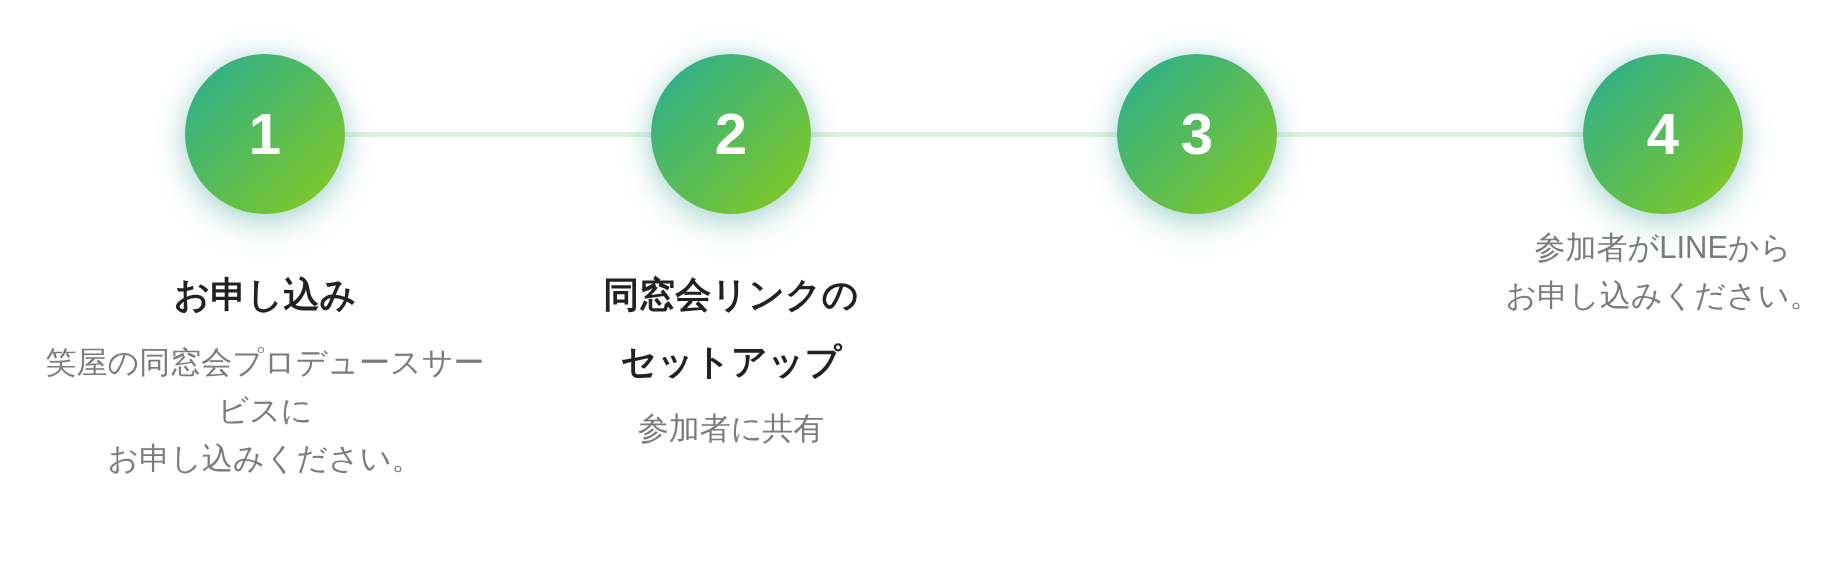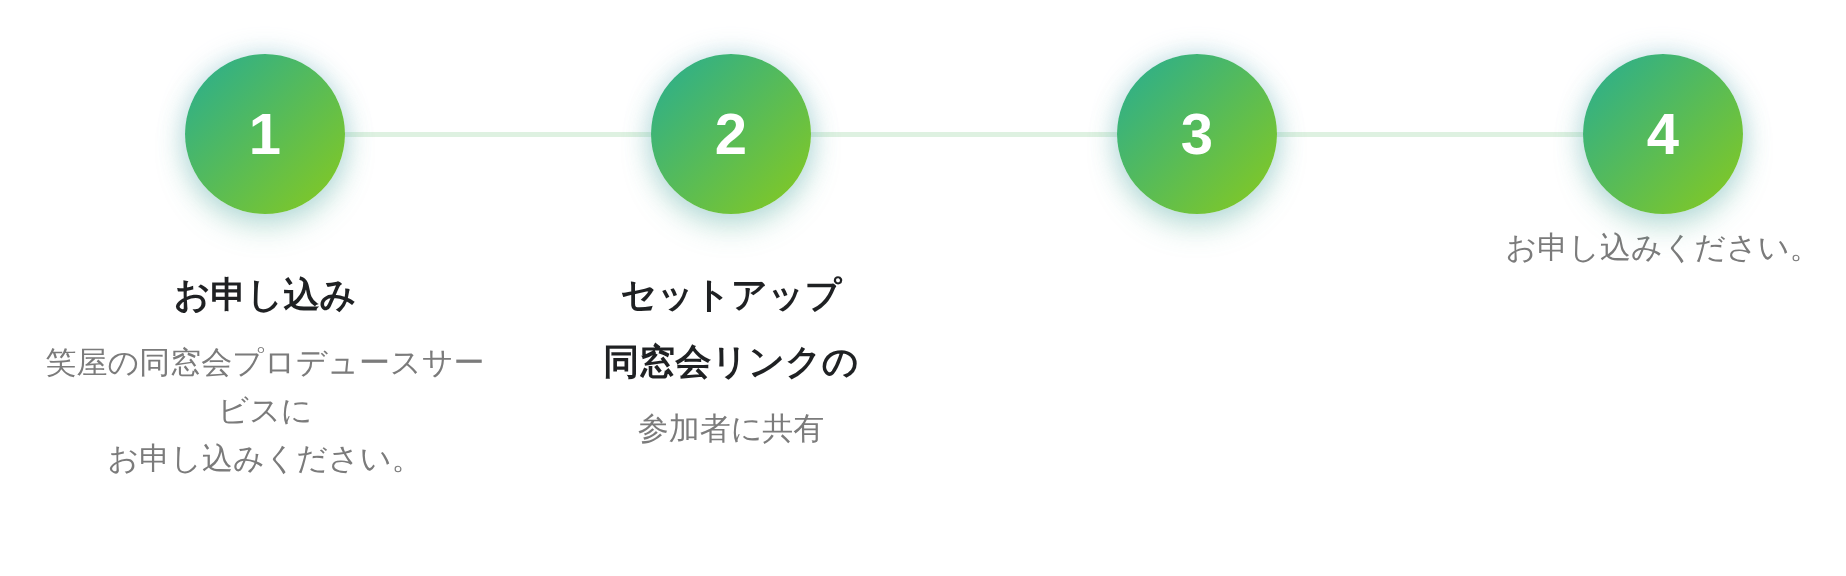--- a/index.html
+++ b/index.html
@@ -102,22 +102,22 @@
       <span class="l">お申し込みください。</span>
     </p>
   </div>
 
   <div class="step">
     <div class="connector"></div>
     <div class="circle">
       <span class="num">2</span>
     </div>
     <h3 class="title">
+      <span class="l">同窓会リンクの</span>
       <span class="l">セットアップ</span>
-      <span class="l">同窓会リンクの</span>
     </h3>
     <p class="desc">
       <span class="l">参加者に共有</span>
     </p>
   </div>
 
   <div class="step">
     <div class="connector"></div>
     <div class="circle">
       <span class="num">3</span>
@@ -125,17 +125,18 @@
     <h3 class="title">
     </h3>
   </div>
 
   <div class="step">
 
     <div class="circle">
       <span class="num">4</span>
     </div>
     <p class="desc">
+      <span class="l">参加者がLINEから</span>
       <span class="l">お申し込みください。</span>
     </p>
   </div>
 
 </div>
 
 </body></html>

